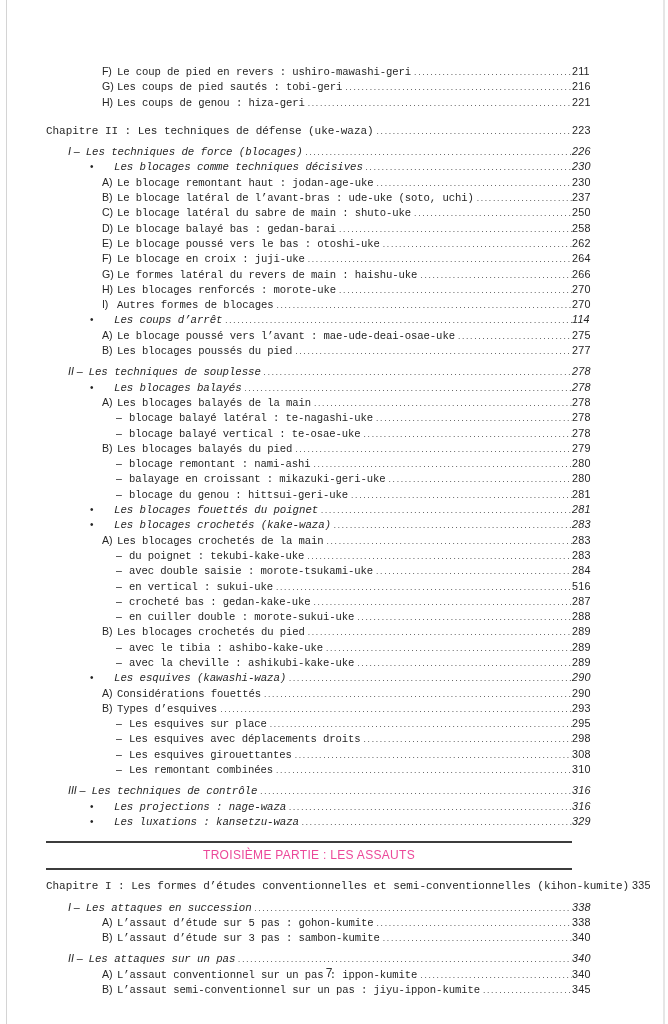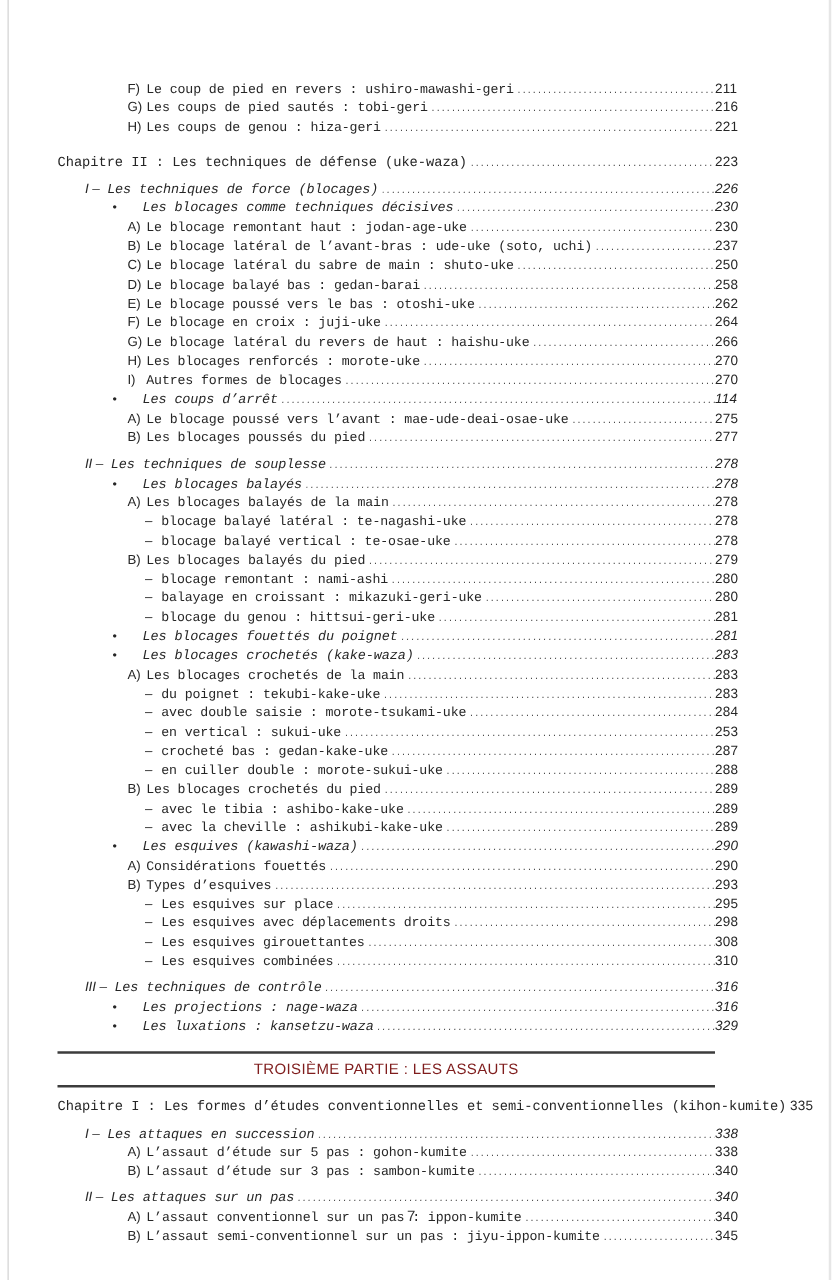--- a/index.html
+++ b/index.html
@@ -50,21 +50,21 @@
   .lvl-dash { margin-left: 70px; }
   .lvl-dash .marker { width: 13px; }
 
   .gap-md { margin-top: 6px; }
   .gap-lg { margin-top: 13px; }
 
   .part-divider { margin-top: 12px; margin-bottom: 8px; width: 526px; }
   .part-divider .rule { border-top: 2px solid #3c3c3c; height: 0; }
   .part-divider .part-title {
     text-align: center; font-size: 12px; letter-spacing: 0.3px;
-    padding: 5px 0 6px 0; color: #7f1d1d;
+    padding: 5px 0 6px 0; color: #ec4899;
   }
 
   .footer {
     position: absolute; left: 46px; top: 966px; width: 566px;
     text-align: center; font-size: 12px; color: #333;
   }
 </style>
 </head>
 <body>
 
@@ -138,21 +138,21 @@
       <span class="pnum">262</span>
     </div>
     <div class="row lvl-letter">
       <span class="marker">F)</span>
       <span class="txt">Le blocage en croix : juji-uke</span>
       <span class="leader">....................................................................................................................................................................................................................................................................</span>
       <span class="pnum">264</span>
     </div>
     <div class="row lvl-letter">
       <span class="marker">G)</span>
-      <span class="txt">Le blocage latéral du revers de haut : haishu-uke</span>
+      <span class="txt">Le formes latéral du revers de main : haishu-uke</span>
       <span class="leader">....................................................................................................................................................................................................................................................................</span>
       <span class="pnum">266</span>
     </div>
     <div class="row lvl-letter">
       <span class="marker">H)</span>
       <span class="txt">Les blocages renforcés : morote-uke</span>
       <span class="leader">....................................................................................................................................................................................................................................................................</span>
       <span class="pnum">270</span>
     </div>
     <div class="row lvl-letter">
@@ -260,21 +260,21 @@
     <div class="row lvl-dash">
       <span class="marker">–</span>
       <span class="txt">avec double saisie : morote-tsukami-uke</span>
       <span class="leader">....................................................................................................................................................................................................................................................................</span>
       <span class="pnum">284</span>
     </div>
     <div class="row lvl-dash">
       <span class="marker">–</span>
       <span class="txt">en vertical : sukui-uke</span>
       <span class="leader">....................................................................................................................................................................................................................................................................</span>
-      <span class="pnum">253</span>
+      <span class="pnum">516</span>
     </div>
     <div class="row lvl-dash">
       <span class="marker">–</span>
       <span class="txt">crocheté bas : gedan-kake-uke</span>
       <span class="leader">....................................................................................................................................................................................................................................................................</span>
       <span class="pnum">287</span>
     </div>
     <div class="row lvl-dash">
       <span class="marker">–</span>
       <span class="txt">en cuiller double : morote-sukui-uke</span>
@@ -330,21 +330,21 @@
       <span class="pnum">298</span>
     </div>
     <div class="row lvl-dash">
       <span class="marker">–</span>
       <span class="txt">Les esquives girouettantes</span>
       <span class="leader">....................................................................................................................................................................................................................................................................</span>
       <span class="pnum">308</span>
     </div>
     <div class="row lvl-dash">
       <span class="marker">–</span>
-      <span class="txt">Les esquives combinées</span>
+      <span class="txt">Les remontant combinées</span>
       <span class="leader">....................................................................................................................................................................................................................................................................</span>
       <span class="pnum">310</span>
     </div>
     <div class="row lvl-roman gap-md">
       <span class="marker">III –</span>
       <span class="txt">Les techniques de contrôle</span>
       <span class="leader">....................................................................................................................................................................................................................................................................</span>
       <span class="pnum">316</span>
     </div>
     <div class="row lvl-bullet">

